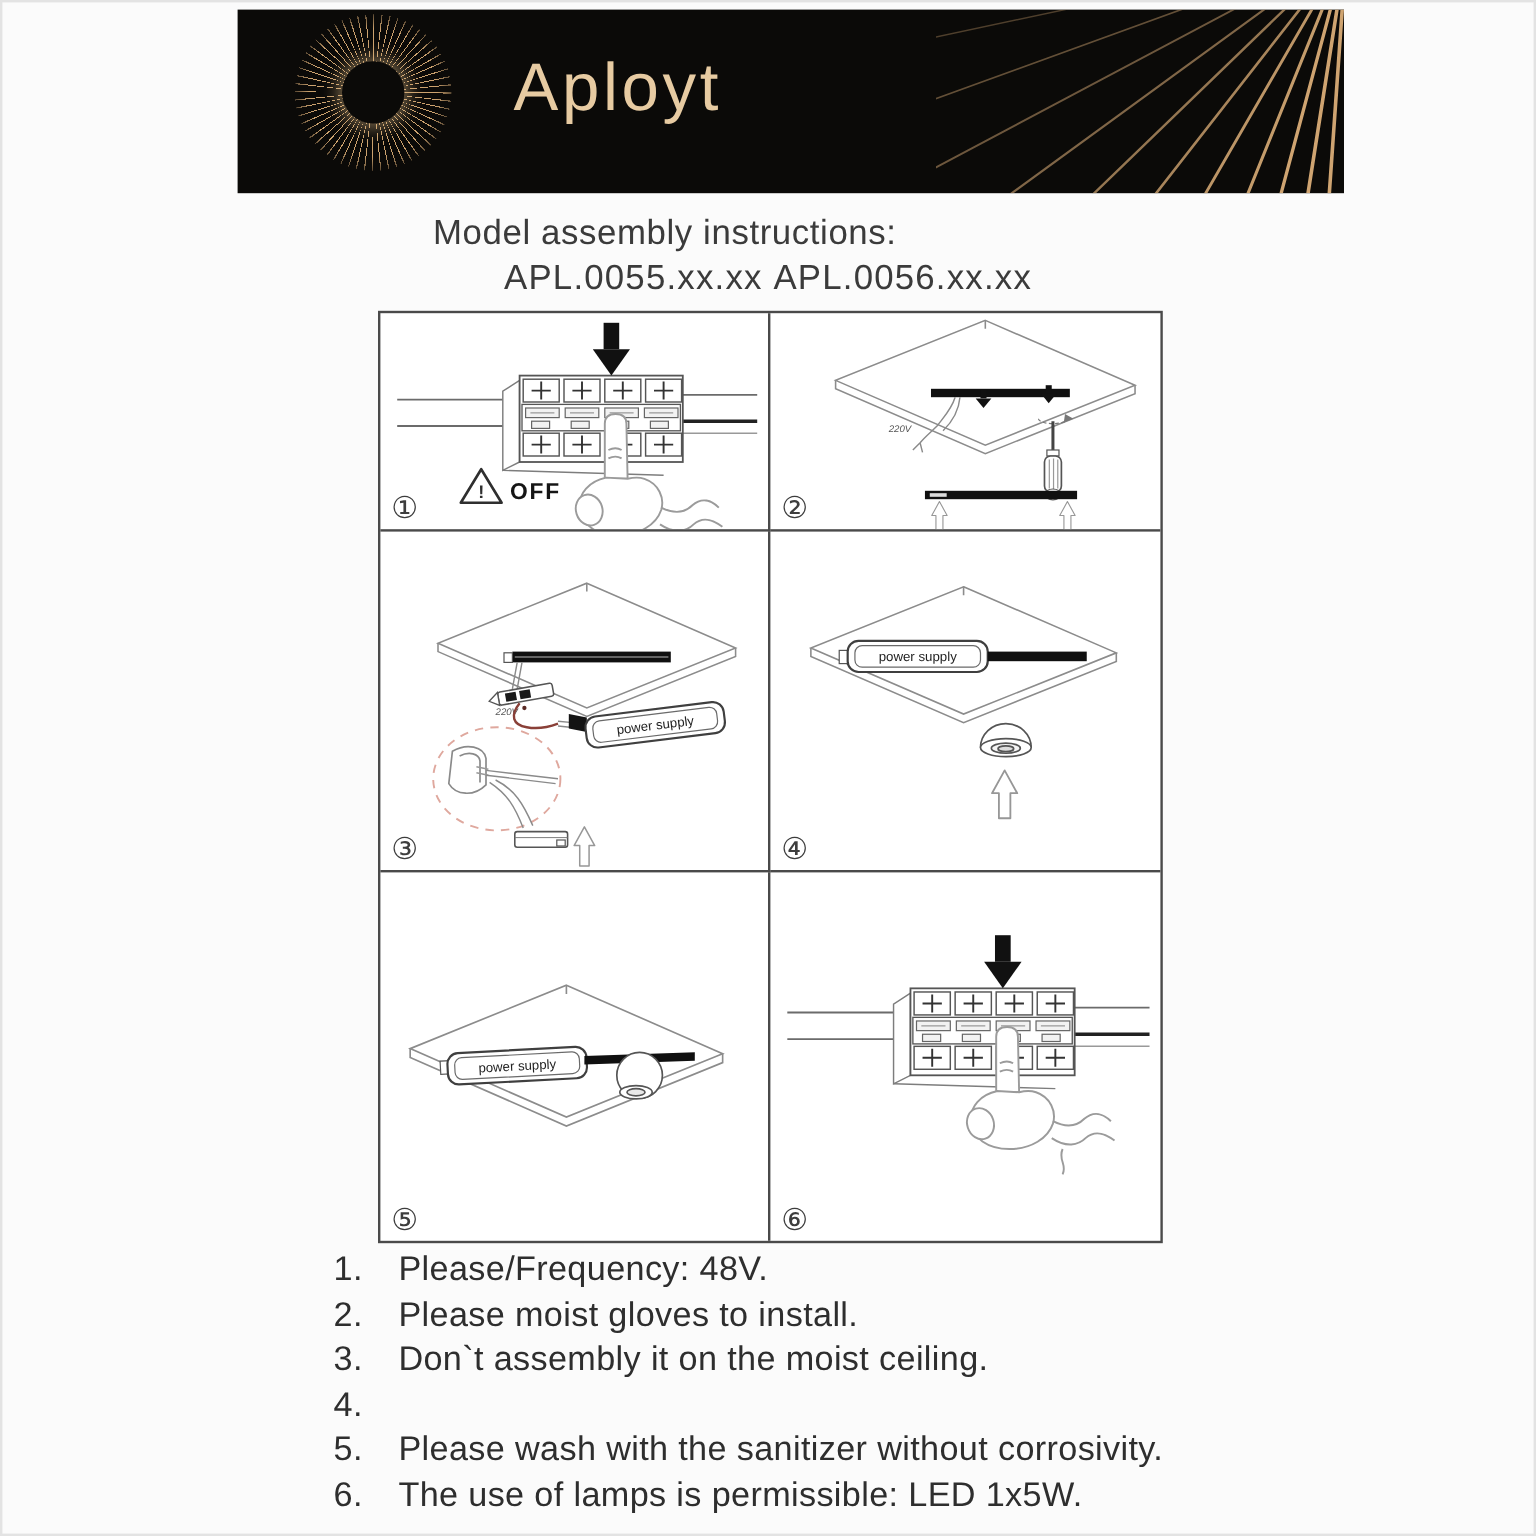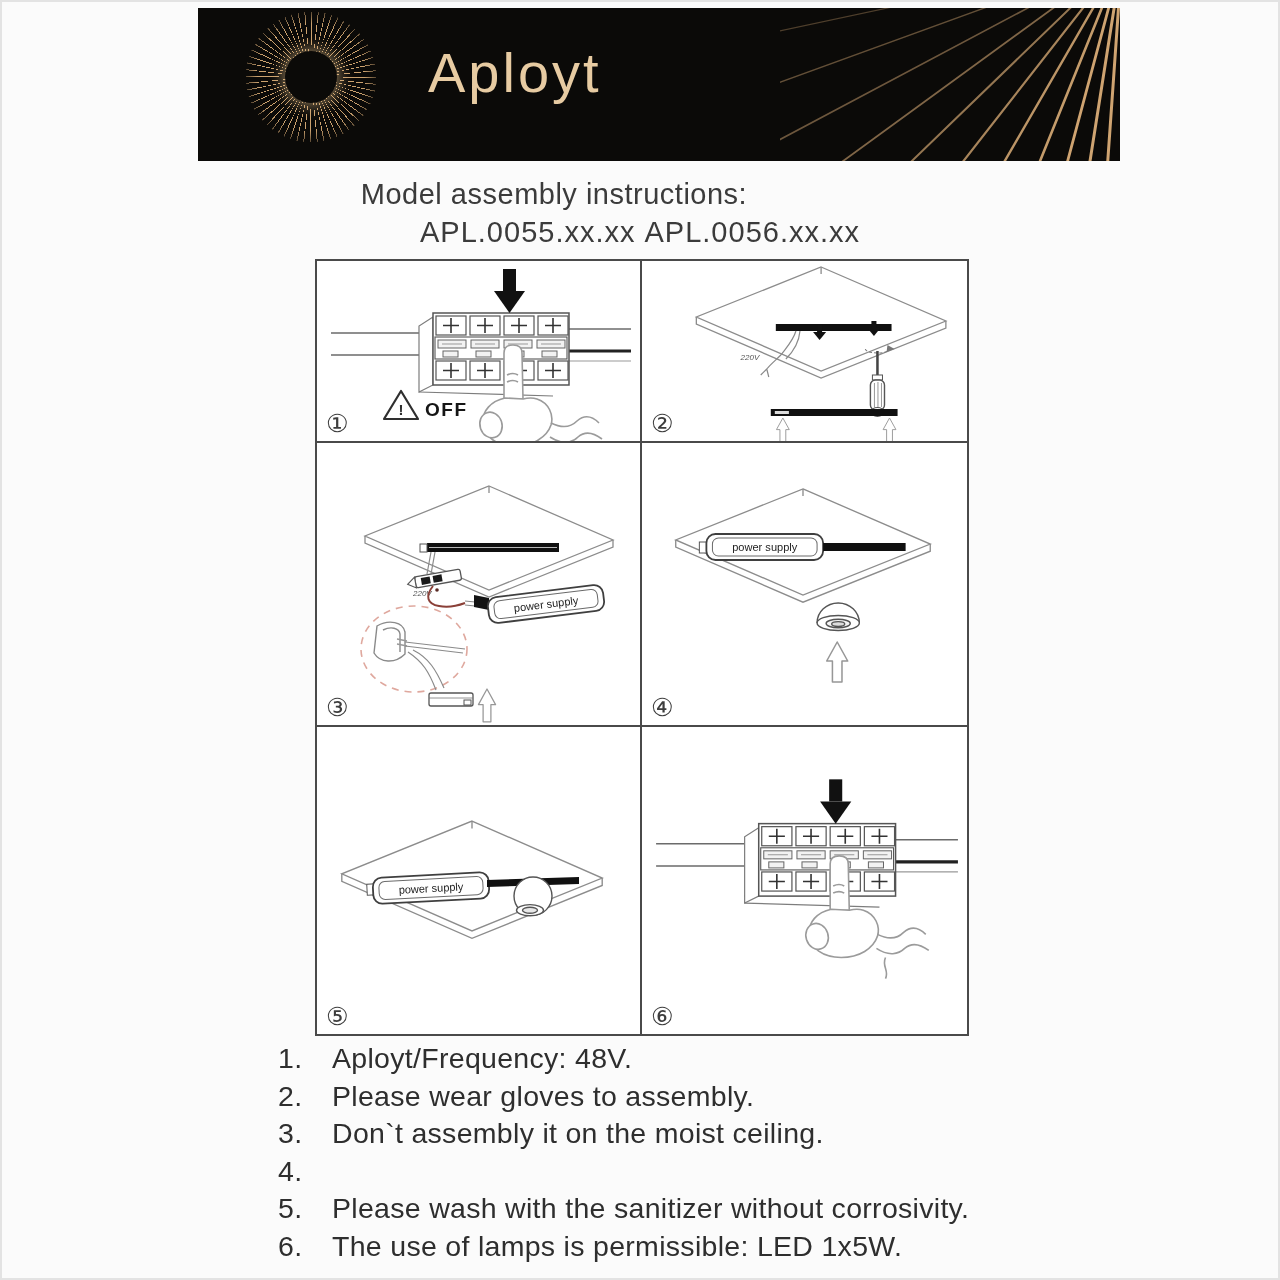--- a/index.html
+++ b/index.html
@@ -265,25 +265,25 @@
     <svg viewBox="0 0 323 305" preserveAspectRatio="none">
       <use href="#breaker" transform="translate(2,52)"></use>
     </svg>
     <span class="stepnum">⑥</span>
   </div>
 </div>
 
 <div class="list">
   <div class="row">
     <span class="n">1.</span>
-    <span>Aployt/Frequency: 48V.</span>
+    <span>Please/Frequency: 48V.</span>
   </div>
   <div class="row">
     <span class="n">2.</span>
-    <span>Please wear gloves to assembly.</span>
+    <span>Please moist gloves to install.</span>
   </div>
   <div class="row">
     <span class="n">3.</span>
     <span>Don`t assembly it on the moist ceiling.</span>
   </div>
   <div class="row">
     <span class="n">4.</span>
   </div>
   <div class="row">
     <span class="n">5.</span>

